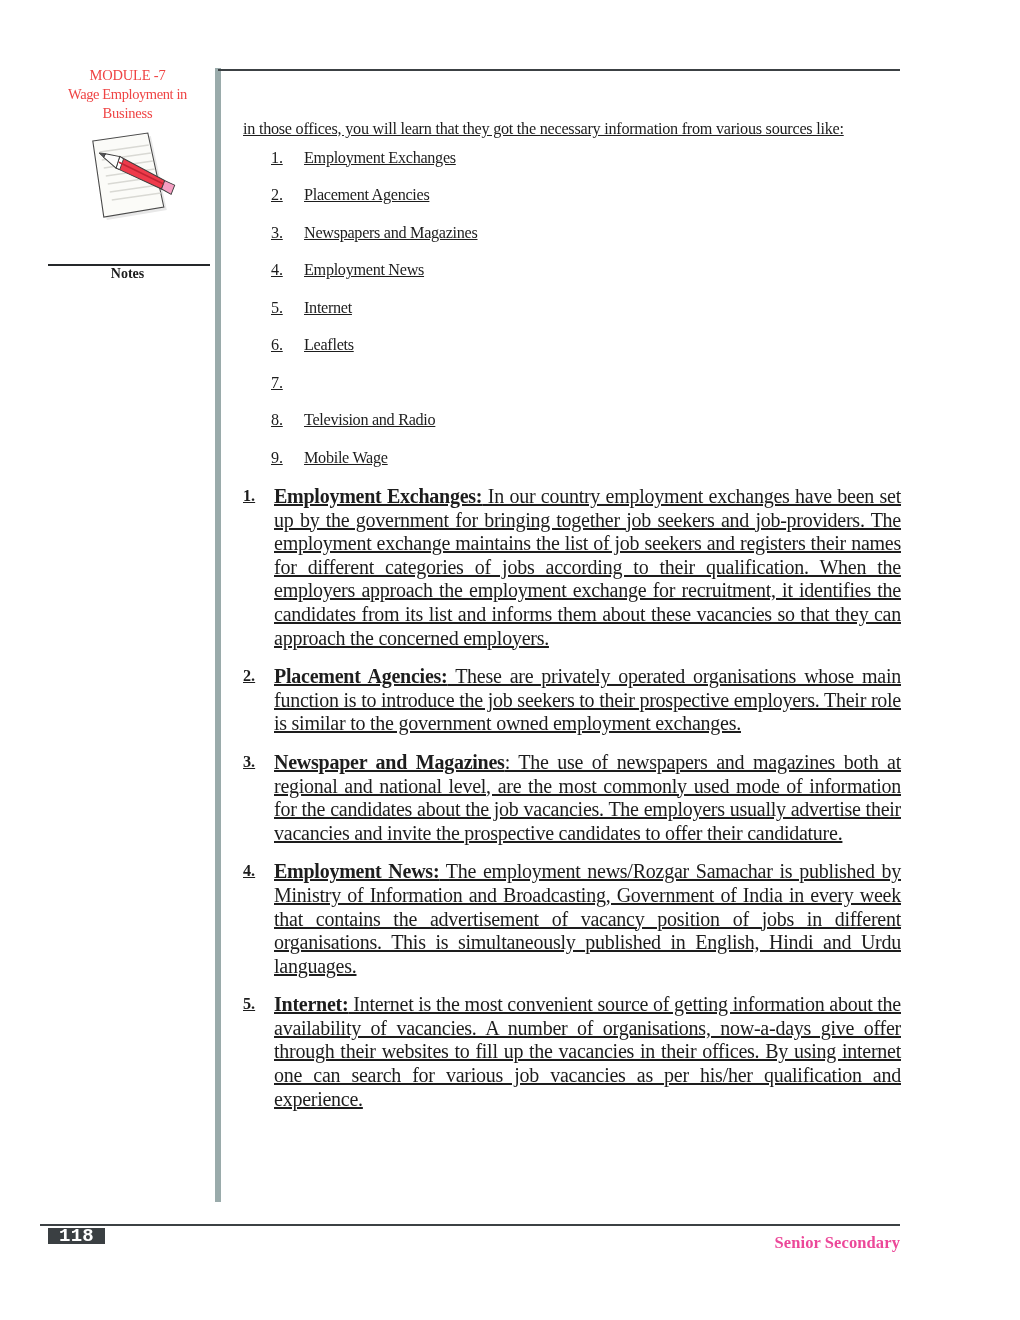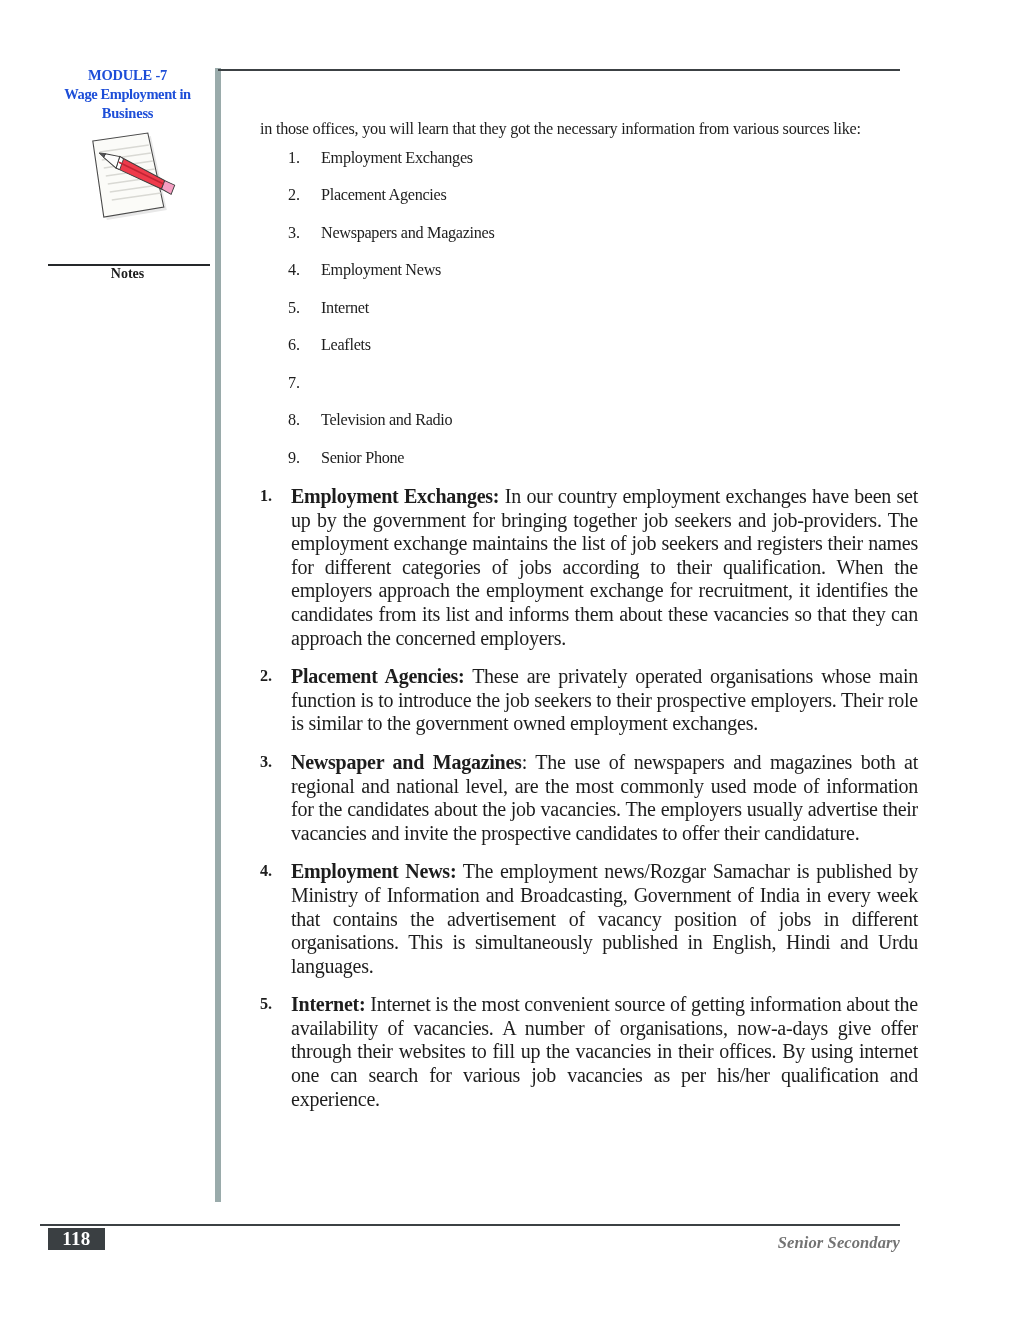--- a/index.html
+++ b/index.html
@@ -20,25 +20,25 @@
 
   
   .sidebar {
     position: absolute;
     left: 40px;
     top: 66px;
     width: 175px;
     text-align: center;
   }
   .module-title {
-    font-weight: bold;
+    font-weight: normal;
     font-size: 14.5px;
     line-height: 19px;
     letter-spacing: -0.2px;
-    color: #1d4ed8;
+    color: #ef4444;
     white-space: nowrap;
   }
   .module-title .l2 { letter-spacing: -0.4px; }
 
   .notes-icon-wrap {
     position: relative;
     height: 78px;
     margin-top: 2px;
   }
   .notes-icon {
@@ -82,23 +82,24 @@
     left: 218px;
     top: 69px;
     width: 682px;
     height: 0;
     border-top: 2px solid #3c4144;
   }
 
   
   .content {
     position: absolute;
-    left: 260px;
+    left: 243px;
     top: 118px;
     width: 658px;
+    text-decoration: underline;
   }
   .para {
     font-size: 16.2px;
     line-height: 23.5px;
     text-align: justify;
     margin: 0;
     letter-spacing: -0.25px;
   }
   .intro-para {
     margin-bottom: 6px;
@@ -174,38 +175,38 @@
     top: 1224px;
     width: 860px;
     height: 0;
     border-top: 2px solid #3c4144;
   }
   .page-num-box {
     position: absolute;
     left: 48px;
     top: 1228px;
     width: 57px;
-    height: 22px;
+    height: 16px;
     background: #3a3f42;
     color: #ffffff;
     font-weight: bold;
     font-size: 19px;
     display: flex;
     align-items: center;
     justify-content: center;
     letter-spacing: 0.3px;
+    font-family: Liberation Mono, monospace;
   }
   .footer-right {
     position: absolute;
     right: 120px;
     top: 1233px;
     font-weight: bold;
-    font-style: italic;
     font-size: 16.5px;
-    color: #737373;
+    color: #ec4899;
     letter-spacing: 0.1px;
     text-align: right;
   }
 </style>
 </head>
 <body>
 
 <div class="page">
 
   <div class="sidebar">
@@ -281,21 +282,21 @@
       </li>
       <li>
         <span class="num">7.</span>
       </li>
       <li>
         <span class="num">8.</span>
         <span class="txt">Television and Radio</span>
       </li>
       <li>
         <span class="num">9.</span>
-        <span class="txt">Senior Phone</span>
+        <span class="txt">Mobile Wage</span>
       </li>
     </ol>
 
 
     <div class="detail-list">
 
       <div class="detail-item">
         <span class="d-num">1.</span>
         <div class="d-body">
           <span class="d-lead">Employment Exchanges:</span><span> In our country employment exchanges have been set up by the government for bringing together job seekers and job-providers. The employment exchange maintains the list of job seekers and registers their names for different categories of jobs according to their qualification. When the employers approach the employment exchange for recruitment, it identifies the candidates from its list and informs them about these vacancies so that they can approach the concerned employers.</span>

